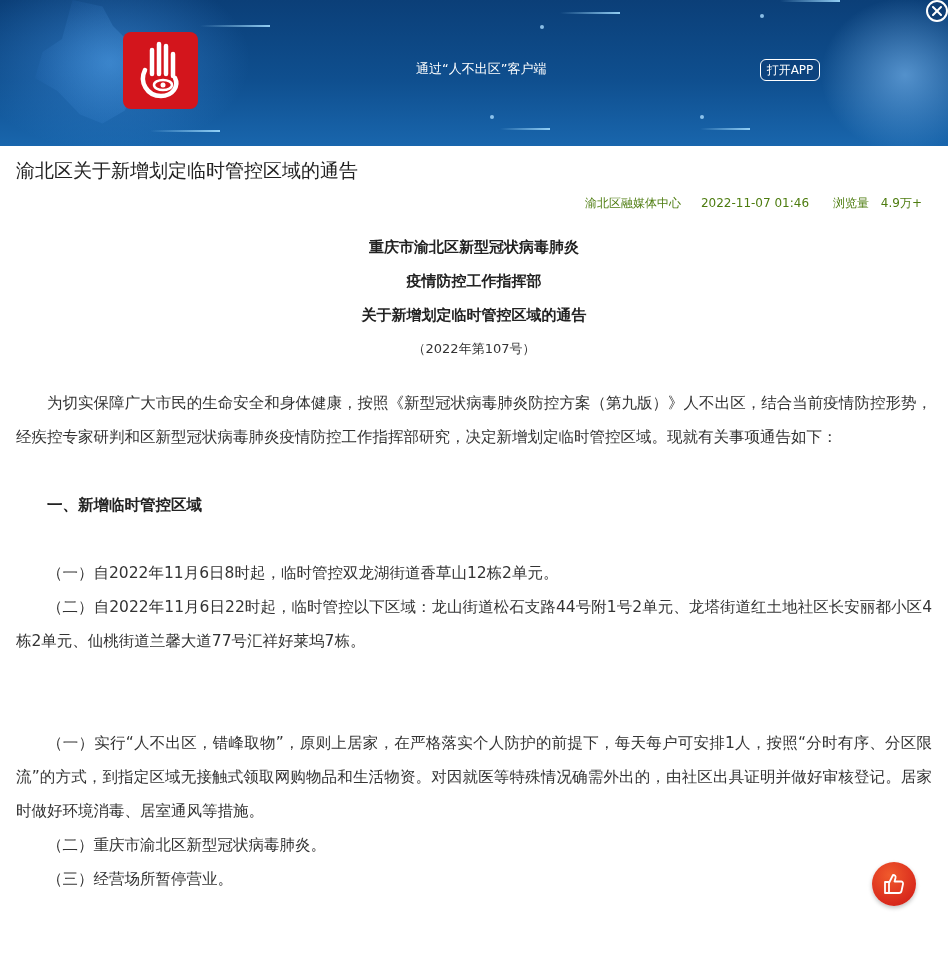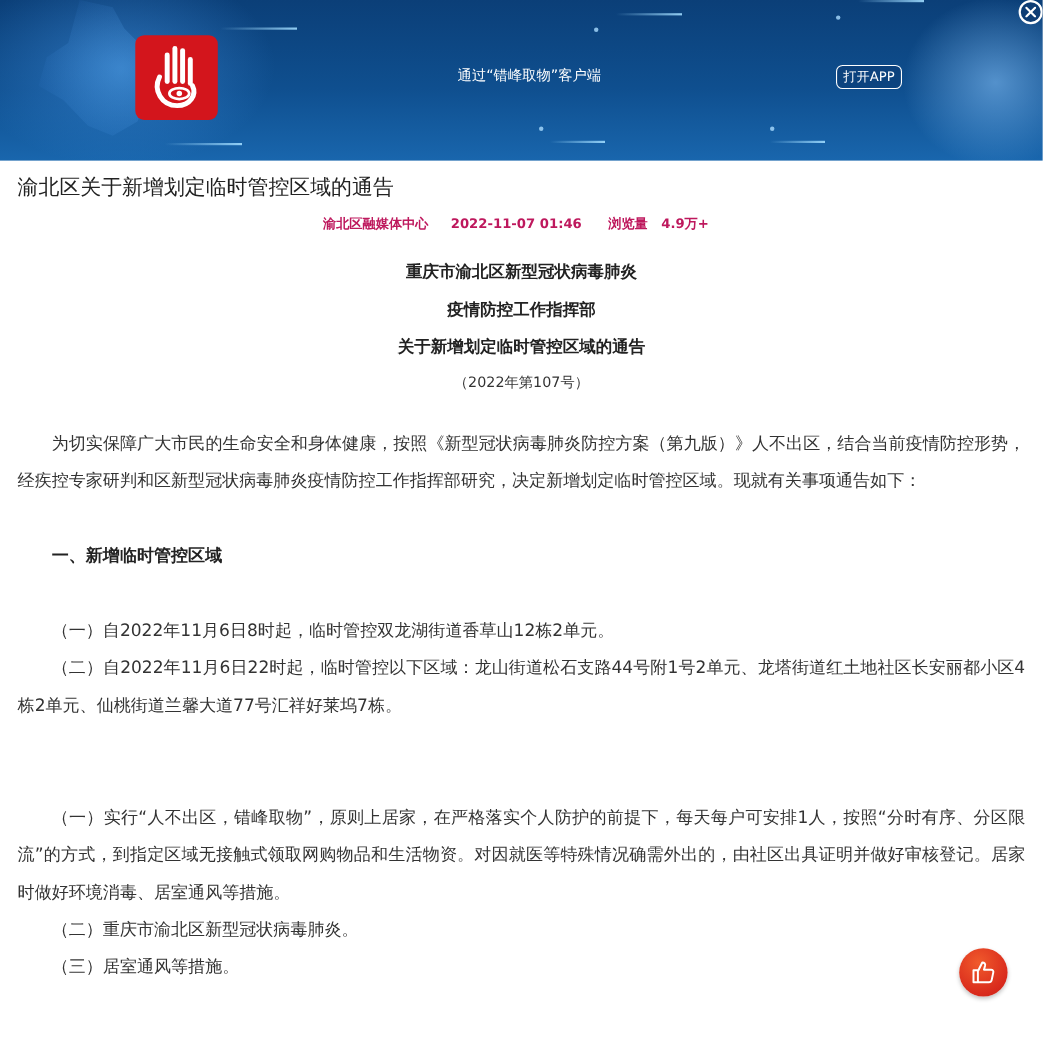--- a/index.html
+++ b/index.html
@@ -87,27 +87,26 @@
     }
     .article-title {
       font-size: 19px;
       color: #222222;
       margin-top: 12px;
       line-height: 24px;
       font-weight: normal;
     }
     .meta {
       display: flex;
-      justify-content: center;
+      justify-content: flex-end;
       margin-top: 13px;
       font-size: 12px;
-      color: #be185d;
+      color: #4d7c0f;
       line-height: 16px;
       padding-right: 10px;
-      font-weight: bold;
     }
     .meta .left span { margin-right: 16px; }
     .meta .right span { margin-left: 8px; }
     .header-block {
       text-align: center;
       margin-top: 19px;
     }
     .header-block .hl {
       font-size: 15px;
       font-weight: bold;
@@ -171,21 +170,21 @@
         <line x1="26" y1="4" x2="26" y2="34"></line>
         <line x1="33" y1="6" x2="33" y2="34"></line>
         <line x1="40" y1="14" x2="40" y2="36"></line>
         <path d="M12 30 C6 42 14 56 28 56 C40 56 46 46 42 38"></path>
       </g>
       <ellipse cx="30" cy="45" rx="9" ry="5" fill="none" stroke="#ffffff" stroke-width="2.5"></ellipse>
       <circle cx="30" cy="45" r="2.5" fill="#ffffff"></circle>
     </svg>
   </div>
 
-  <div class="banner-text">通过“错峰取物”客户端</div>
+  <div class="banner-text">通过“人不出区”客户端</div>
   <div class="open-app-btn">打开APP</div>
   <div class="close-btn">
     <svg width="10" height="10" viewBox="0 0 10 10">
       <line x1="1" y1="1" x2="9" y2="9" stroke="#ffffff" stroke-width="2" stroke-linecap="round"></line>
       <line x1="9" y1="1" x2="1" y2="9" stroke="#ffffff" stroke-width="2" stroke-linecap="round"></line>
     </svg>
   </div>
 </div>
 
 <div class="article">
@@ -214,20 +213,20 @@
   <div class="gap-34"></div>
   <p class="sec-title">一、新增临时管控区域</p>
   <div class="gap-34"></div>
   <p class="para">（一）自2022年11月6日8时起，临时管控双龙湖街道香草山12栋2单元。</p>
   <p class="para">（二）自2022年11月6日22时起，临时管控以下区域：龙山街道松石支路44号附1号2单元、龙塔街道红土地社区长安丽都小区4栋2单元、仙桃街道兰馨大道77号汇祥好莱坞7栋。</p>
 
   <div class="gap-34"></div>
   <div class="gap-34"></div>
   <p class="para">（一）实行“人不出区，错峰取物”，原则上居家，在严格落实个人防护的前提下，每天每户可安排1人，按照“分时有序、分区限流”的方式，到指定区域无接触式领取网购物品和生活物资。对因就医等特殊情况确需外出的，由社区出具证明并做好审核登记。居家时做好环境消毒、居室通风等措施。</p>
   <p class="para">（二）重庆市渝北区新型冠状病毒肺炎。</p>
-  <p class="para">（三）居室通风等措施。</p>
+  <p class="para">（三）经营场所暂停营业。</p>
 </div>
 
 <div class="like-btn">
   <svg width="24" height="24" viewBox="0 0 24 24">
     <path d="M3 10 H7 V21 H3 Z M7 11 L11 3 C13 3 14 4 13.5 6 L12.5 9.5 H19 C20.5 9.5 21.3 10.8 21 12 L19.5 19 C19.2 20.3 18.2 21 17 21 H7" fill="none" stroke="#ffffff" stroke-width="1.8" stroke-linejoin="round" stroke-linecap="round"></path>
   </svg>
 </div>
 
 </body></html>

